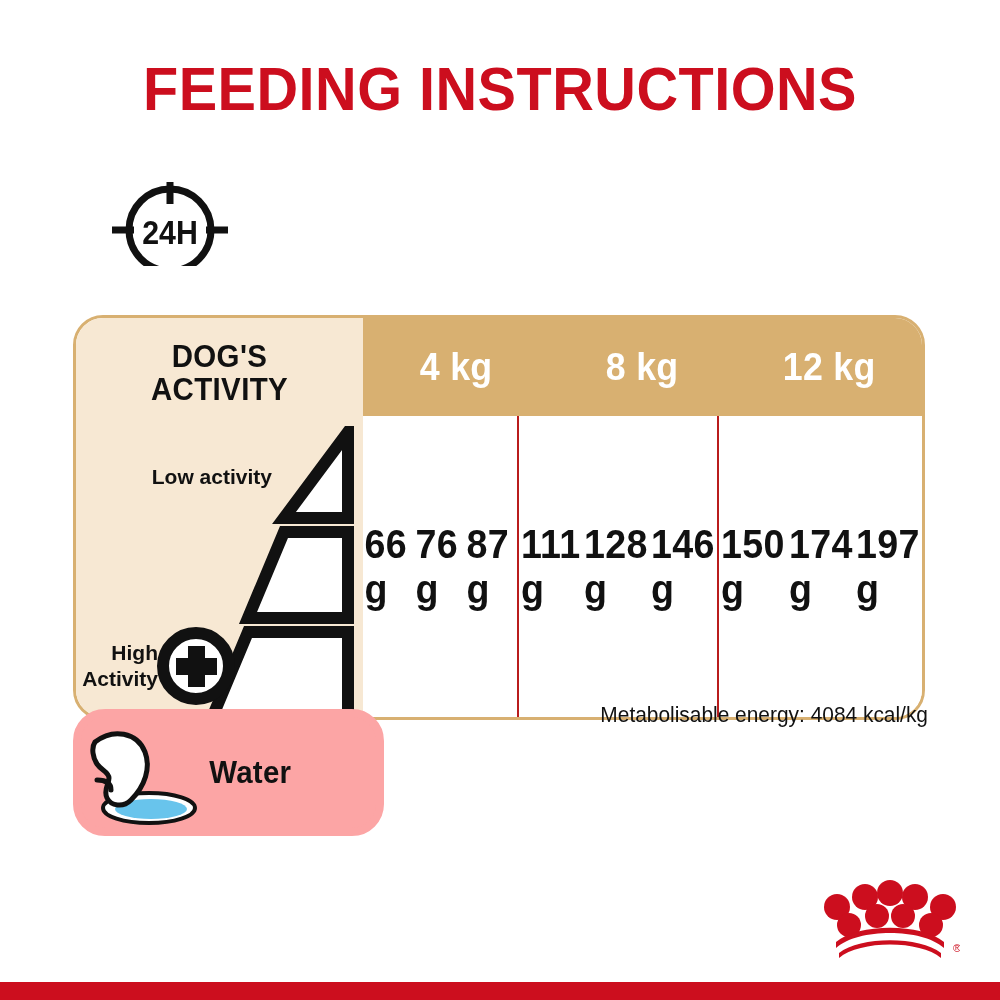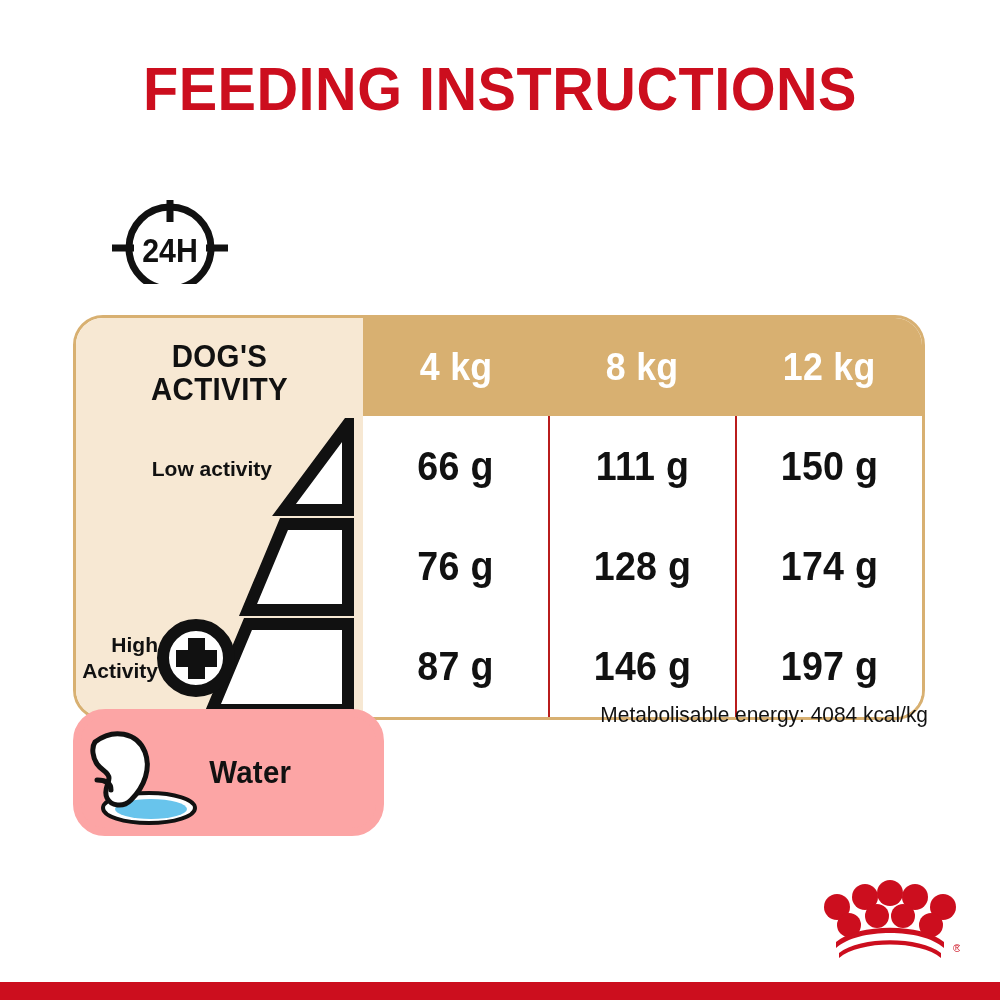--- a/index.html
+++ b/index.html
@@ -29,21 +29,21 @@
     transform: scaleX(0.93);
     transform-origin: center top;
     line-height: 1;
     white-space: nowrap;
   }
 
   
   #clock-badge {
     position: absolute;
     left: 112px;
-    top: 200px;
+    top: 182px;
     width: 116px;
     height: 84px;
     z-index: 5;
   }
   #clock-badge svg { display: block; }
 
   
   #feeding-table {
     position: absolute;
     left: 73px;
@@ -76,21 +76,21 @@
     font-weight: bold;
     color: #111111;
     line-height: 1.08;
     letter-spacing: 0.4px;
     transform: scaleX(0.95);
     transform-origin: center top;
   }
   #activity-graphic {
     position: absolute;
     left: 0;
-    top: 100px;
+    top: 108px;
     width: 294px;
     height: 300px;
   }
   #activity-graphic svg { display: block; }
 
   
   #table-right {
     flex: 1 1 auto;
     display: flex;
     flex-direction: column;
@@ -115,21 +115,20 @@
     transform: scaleX(0.94);
   }
   #data-body {
     flex: 1 1 auto;
     display: flex;
     background: #ffffff;
   }
   .data-col {
     flex: 1 1 0;
     display: flex;
-    flex-direction: column;
     position: relative;
   }
   .data-col + .data-col { border-left: 2px solid #b91c1c; }
   .data-cell {
     flex: 1 1 0;
     display: flex;
     align-items: center;
     justify-content: center;
     color: #111111;
     font-size: 40px;

